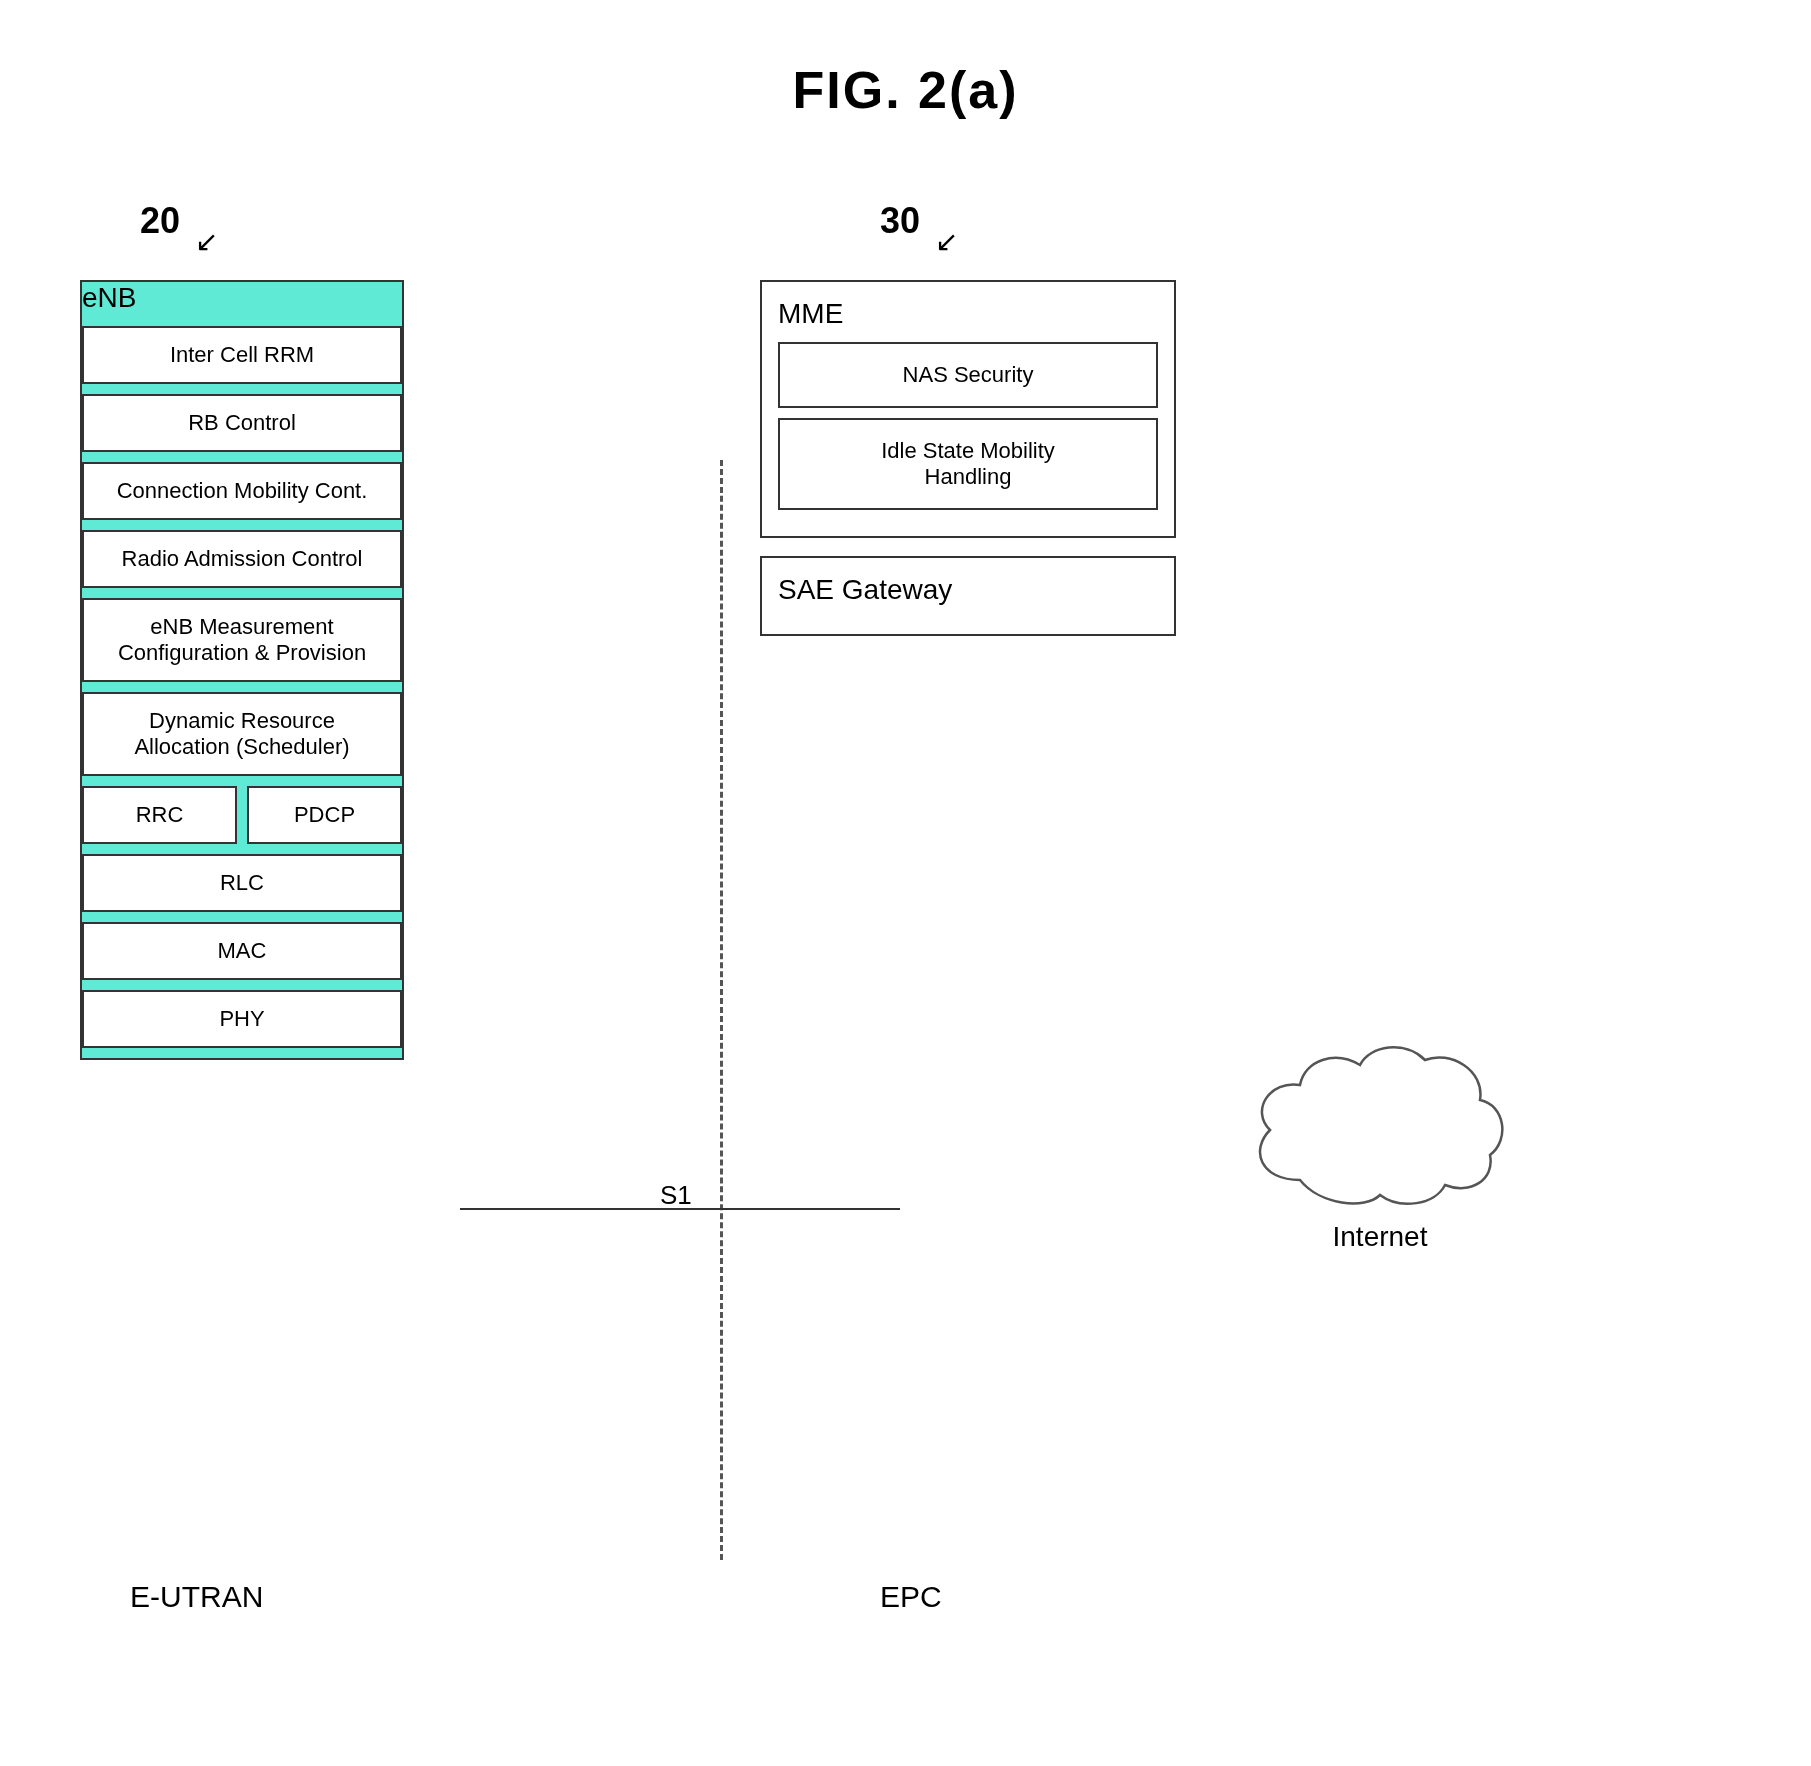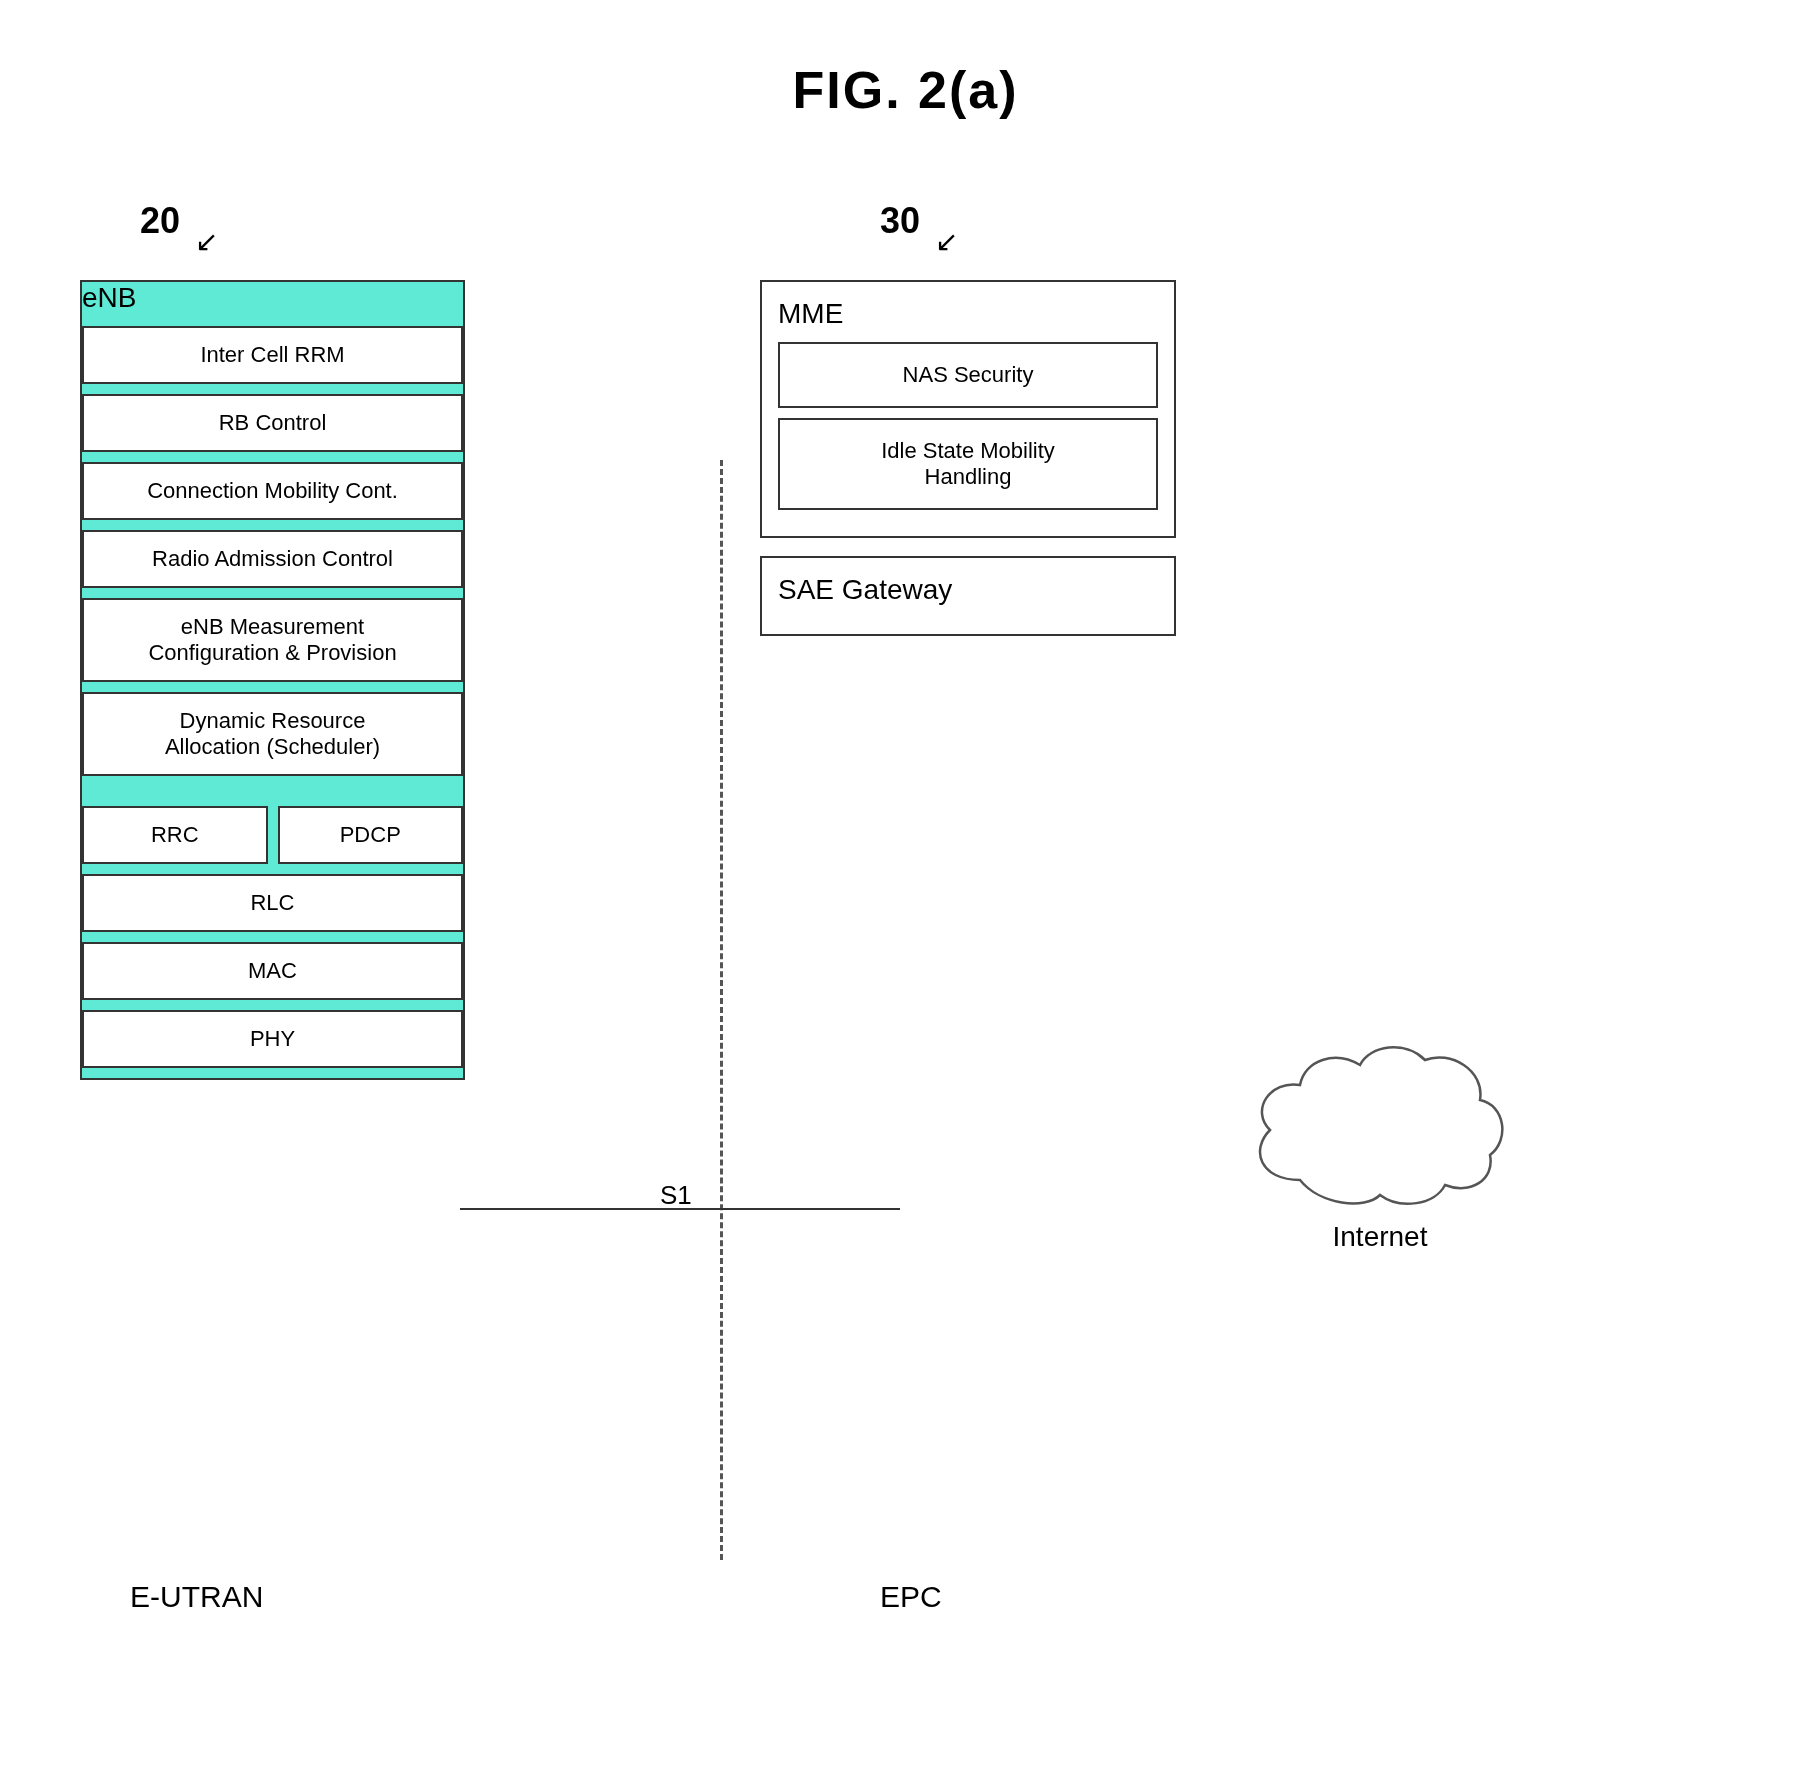--- a/index.html
+++ b/index.html
@@ -26,21 +26,21 @@
       left: 0;
       right: 0;
       bottom: 0;
     }
 
     
     .enb-container {
       position: absolute;
       left: 80px;
       top: 120px;
-      width: 385px;
+      width: 324px;
     }
 
     .enb-label-num {
       position: absolute;
       top: -80px;
       left: 60px;
       font-size: 36px;
       font-weight: bold;
     }
 
@@ -75,21 +75,20 @@
 
     .enb-row {
       display: flex;
       gap: 10px;
       margin-bottom: 10px;
     }
 
     .enb-row .enb-item {
       flex: 1;
       margin-bottom: 0;
-      margin-top: 20px;
     }
 
     
     .s1-line {
       position: absolute;
       top: 1048px;
       left: 460px;
       width: 440px;
       height: 2px;
       background: #333;

